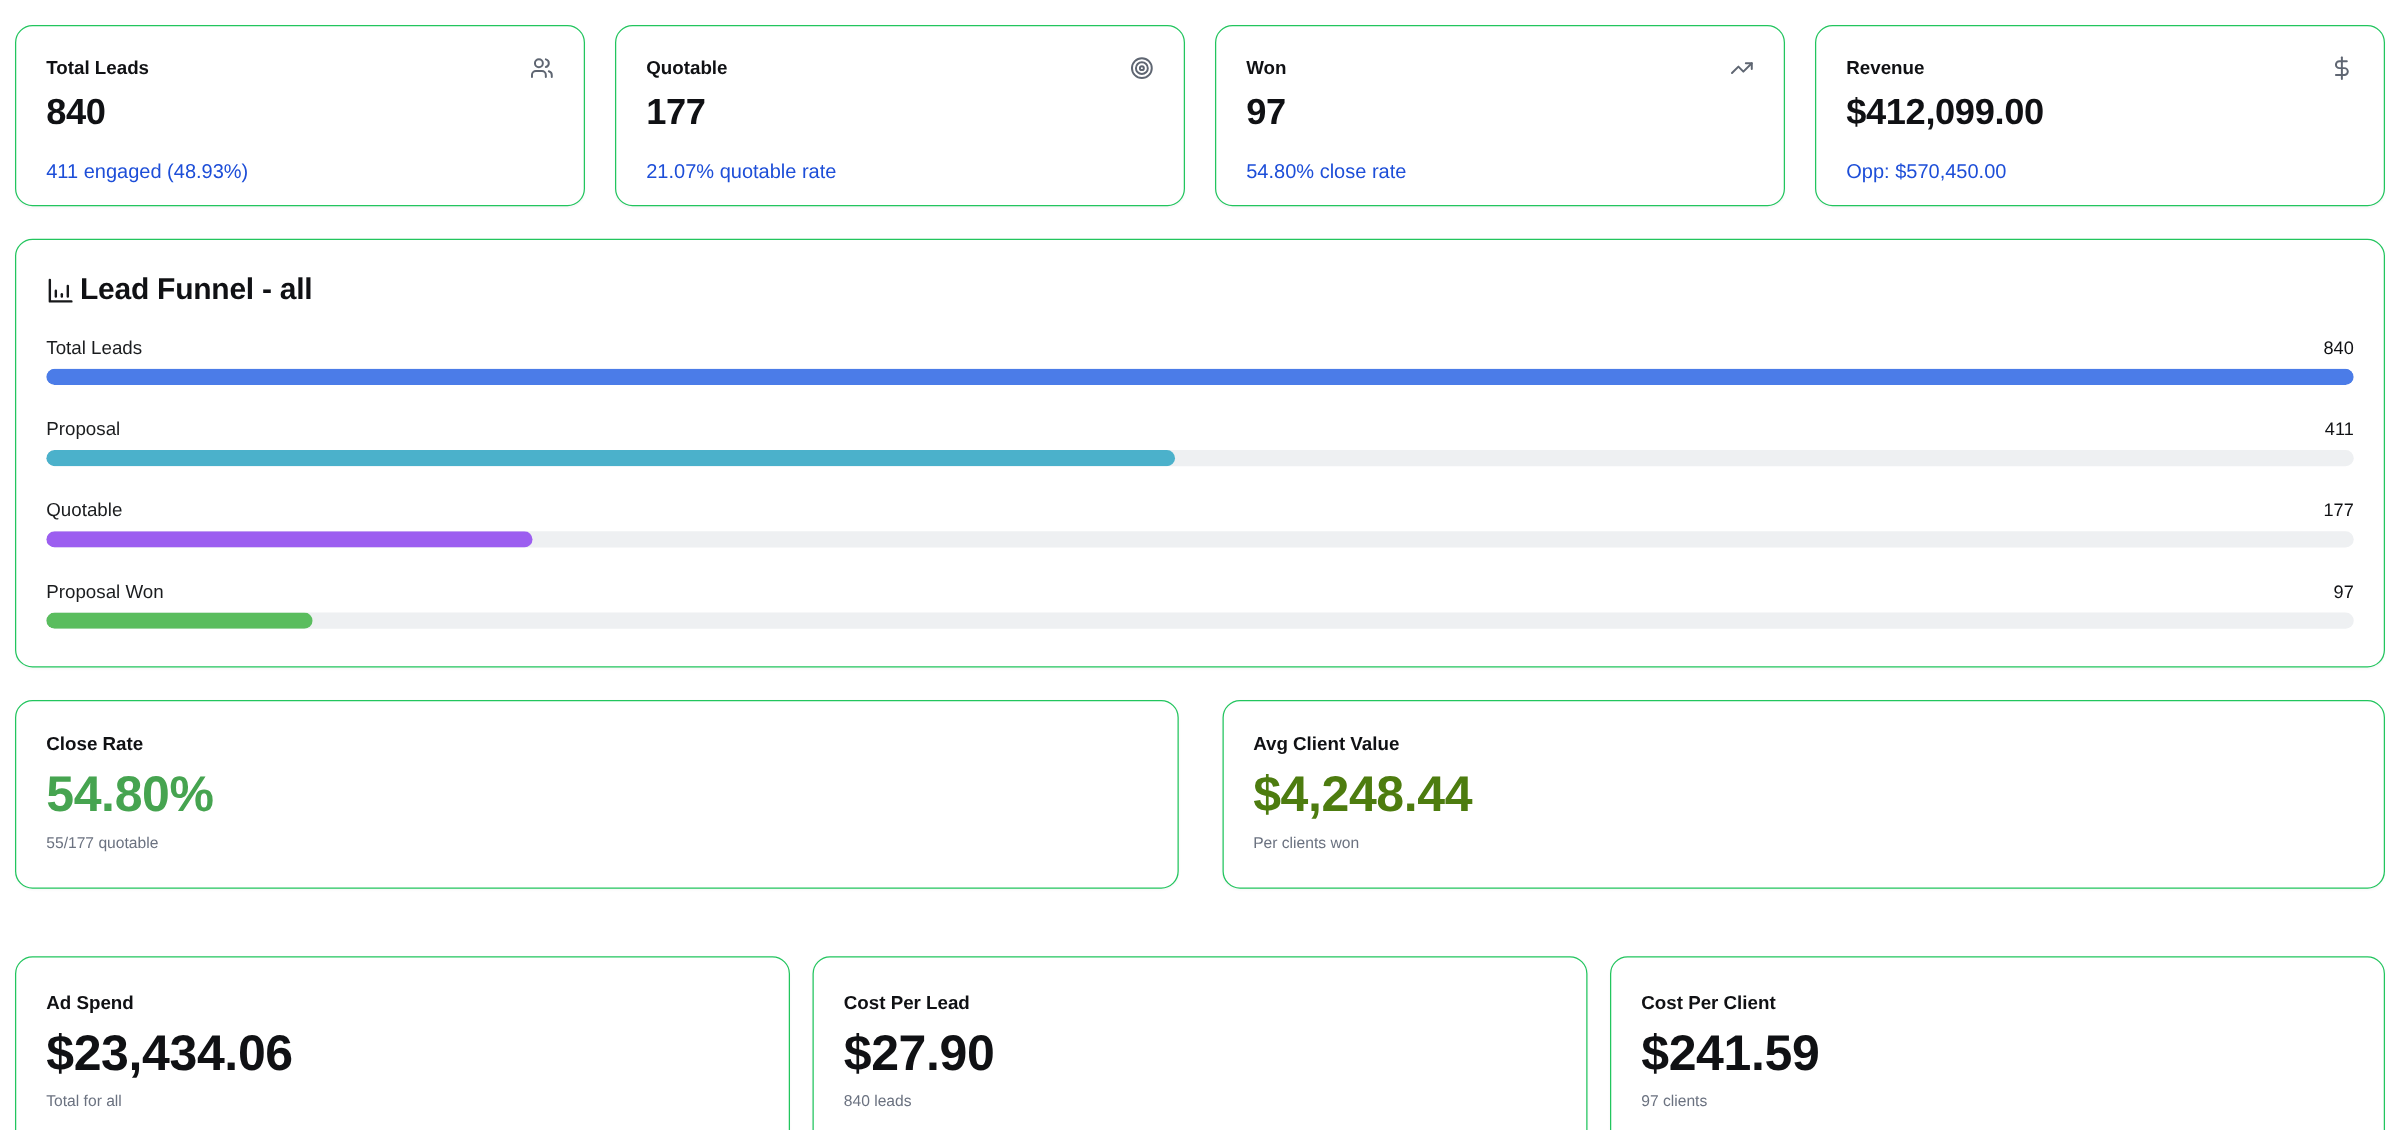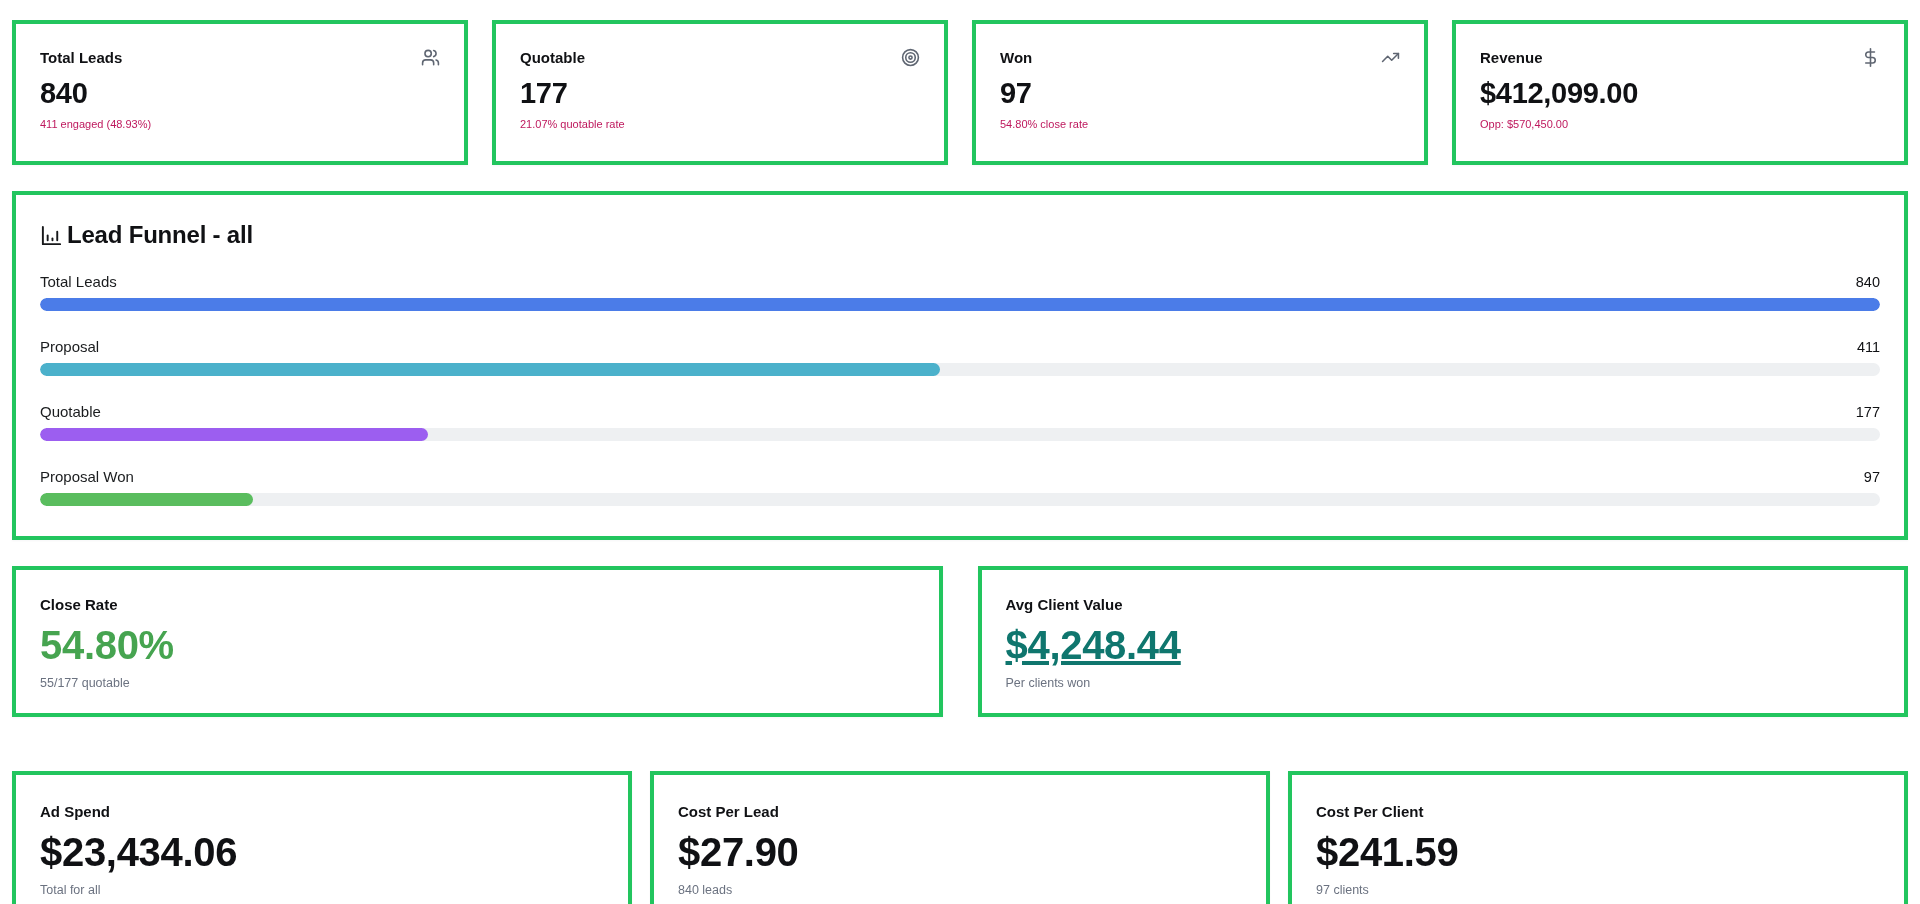--- a/index.html
+++ b/index.html
@@ -10,22 +10,22 @@
     color: #17181a;
   }
   .page {
     padding: 20px 12px 8px 12px;
     display: flex;
     flex-direction: column;
     gap: 26px;
   }
   .card {
     background: #ffffff;
-    border: 4px solid #22c55e;
-    border-radius: 0;
+    border: 1px solid #22c55e;
+    border-radius: 14px;
     box-shadow: 0 1px 2px rgba(16,24,40,0.04);
   }
   
   .stats-row {
     display: grid;
     grid-template-columns: repeat(4, 1fr);
     gap: 24px;
   }
   .stat-card { height: 145px; padding: 24px; }
   .stat-head {
@@ -36,21 +36,21 @@
   .stat-label { font-size: 15px; font-weight: 700; color: #101114; }
   .stat-icon { color: #5f6672; display: flex; }
   .stat-icon svg { width: 19px; height: 19px; }
   .stat-value {
     margin-top: 10px;
     font-size: 29px;
     font-weight: 700;
     letter-spacing: -0.3px;
     color: #101114;
   }
-  .stat-sub { margin-top: 8px; font-size: 11px; color: #be185d; }
+  .stat-sub { margin-top: 22px; font-size: 16px; color: #1d4ed8; }
   
   .funnel-card { padding: 26px 24px 30px 24px; }
   .funnel-title-row {
     display: flex;
     align-items: center;
     gap: 4px;
     margin-bottom: 24px;
   }
   .funnel-title-row svg { width: 23px; height: 23px; color: #17181a; }
   .funnel-title { font-size: 24px; font-weight: 700; color: #101114; letter-spacing: -0.2px; }
@@ -218,21 +218,21 @@
   </div>
 
   <div class="mid-row">
     <div class="card big-card">
       <div class="big-label">Close Rate</div>
       <div class="big-value" style="color: rgb(70, 164, 80);">54.80%</div>
       <div class="big-sub">55/177 quotable</div>
     </div>
     <div class="card big-card">
       <div class="big-label">Avg Client Value</div>
-      <div class="big-value" style="color: #0f766e; text-decoration: underline;">$4,248.44</div>
+      <div class="big-value" style="color: #4d7c0f;">$4,248.44</div>
       <div class="big-sub">Per clients won</div>
     </div>
   </div>
 
   <div class="bottom-row">
     <div class="card bottom-card">
       <div class="big-label">Ad Spend</div>
       <div class="big-value">$23,434.06</div>
       <div class="big-sub">Total for all</div>
     </div>

